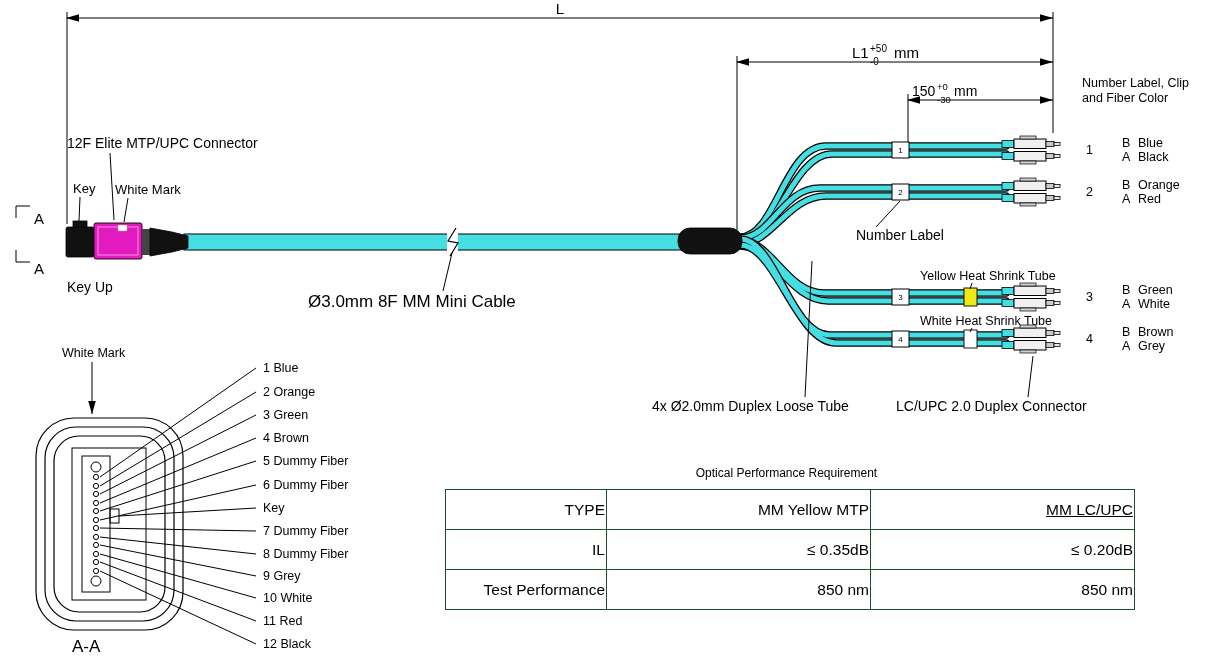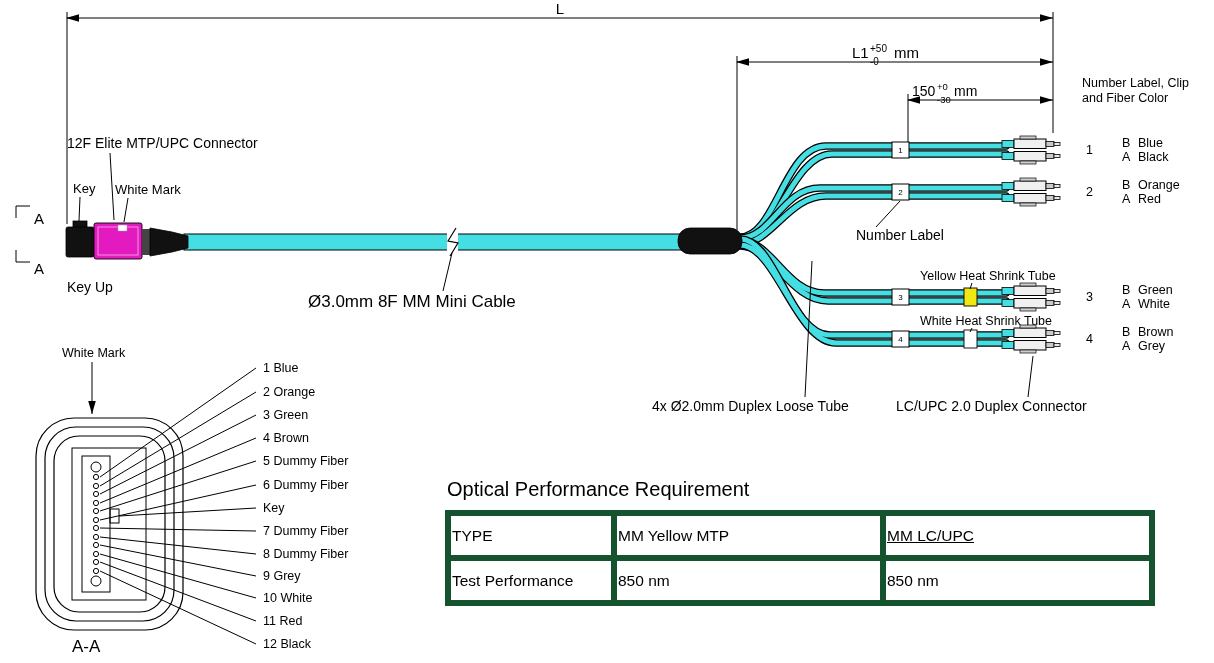--- a/index.html
+++ b/index.html
@@ -20,23 +20,23 @@
   .boot{fill:#45DEE3;stroke:#000;stroke-width:0.8;}
   .lcbody{fill:#f0f0f0;stroke:#000;stroke-width:1;}
   .latch{fill:#cfcfcf;stroke:#000;stroke-width:0.7;}
   .ferrule{fill:#c9c9c9;stroke:#000;stroke-width:0.8;}
   .tip{fill:#e9e9e9;stroke:#000;stroke-width:0.8;}
   .numlabel{fill:#ffffff;stroke:#000;stroke-width:1;}
   .hs-yellow{fill:#F2E713;stroke:#000;stroke-width:0.9;}
   .hs-white{fill:#ffffff;stroke:#000;stroke-width:0.9;}
   .hole{fill:#fff;stroke:#000;stroke-width:1;}
   .perf{position:absolute;left:445px;top:462px;width:681px;}
-  .perf-title{font-size:20px;margin:16px 0 9px 2px;}
+  .perf-title{font-size:12px;margin:4px 0 9px 2px;text-align:center;}
   .perf table{border-collapse:collapse;width:681px;table-layout:fixed;}
-  .perf td{border:6px solid #14532d;text-align:left;height:37px;font-size:15.5px;
+  .perf td{border:1px solid #14532d;text-align:right;height:37px;font-size:15.5px;
            font-family:"Liberation Sans",sans-serif;}
   .c0{width:158px;} .c1{width:261px;} .c2{width:261px;text-decoration:underline;}
 </style>
 </head>
 <body>
 
 <div class="canvas">
 <svg width="1214" height="663" viewBox="0 0 1214 663">
   <defs>
     <marker id="aEnd" markerWidth="14" markerHeight="10" refX="13" refY="5" orient="auto" markerUnits="userSpaceOnUse">
@@ -266,20 +266,25 @@
 <div class="perf">
   <div class="perf-title">Optical Performance Requirement</div>
   <table>
     <tbody>
           <tr>
       <td class="c0">TYPE</td>
       <td class="c1">MM Yellow MTP</td>
       <td class="c2">MM LC/UPC</td>
     </tr>
     <tr>
+      <td>IL</td>
+      <td>≤ 0.35dB</td>
+      <td>≤ 0.20dB</td>
+    </tr>
+    <tr>
       <td>Test Performance</td>
       <td>850 nm</td>
       <td>850 nm</td>
     </tr>
   </tbody>
       </table>
 </div>
 </div>
 
 </body></html>

